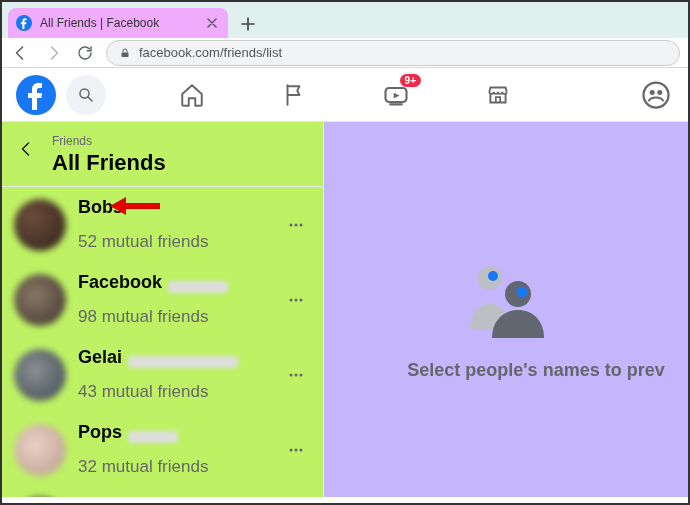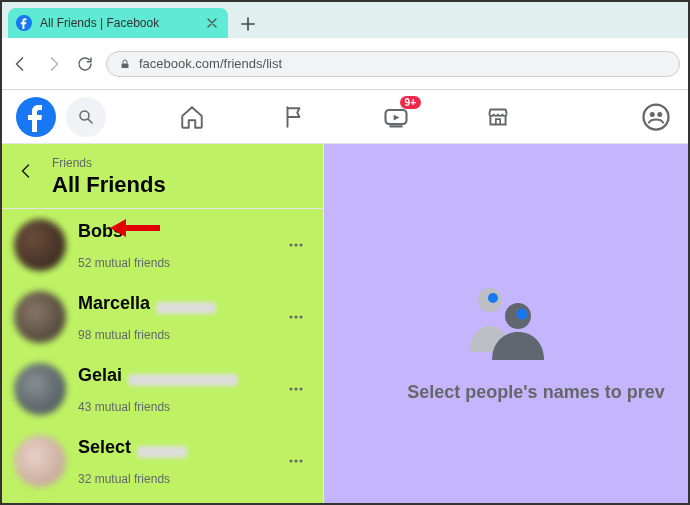--- a/index.html
+++ b/index.html
@@ -2,27 +2,27 @@
 <html><head>
 <meta charset="utf-8">
 <style>
   * { box-sizing: border-box; margin: 0; padding: 0; }
   html, body { width: 690px; height: 505px; font-family: "Segoe UI", Arial, sans-serif; overflow: hidden; }
   body { border: 2px solid #333; background: #fff; }
 
   
   .chrome { background: #dff0ee; }
   .tab-strip { height: 36px; display: flex; align-items: flex-end; padding: 6px 6px 0 6px; gap: 6px; }
-  .tab { background: #5eead4; height: 30px; border-radius: 8px 8px 0 0; display: flex; align-items: center; padding: 0 8px; width: 220px; gap: 8px; font-size: 12px; color: #333; }
+  .tab { background: #f0abfc; height: 30px; border-radius: 8px 8px 0 0; display: flex; align-items: center; padding: 0 8px; width: 220px; gap: 8px; font-size: 12px; color: #333; }
   .tab .favicon { width: 16px; height: 16px; }
   .tab .title { flex: 1; white-space: nowrap; overflow: hidden; text-overflow: ellipsis; }
   .tab .close { width: 16px; height: 16px; display:flex; align-items:center; justify-content:center; color:#555; }
   .newtab { width: 28px; height: 28px; display:flex; align-items:center; justify-content:center; color:#444; }
 
-  .addr-bar { background: #fff; height: 52px; display: flex; align-items: center; padding: 0 8px; gap: 10px; border-bottom: 1px solid #d8d8d8; }
+  .addr-bar { background: #fff; height: 30px; display: flex; align-items: center; padding: 0 8px; gap: 10px; border-bottom: 1px solid #d8d8d8; }
   .nav-icn { width: 22px; height: 22px; display:flex; align-items:center; justify-content:center; color:#555; }
   .nav-icn.disabled { color:#b7b7b7; }
   .url-field { flex:1; height:26px; border:1px solid #ccc; border-radius: 14px; display:flex; align-items:center; padding:0 12px; gap:8px; font-size:13px; color:#555; background:#f1f3f4; }
   .url-field .lock { color:#5f6368; }
 
   
   .fb-topbar { height: 54px; background:#fff; border-bottom:1px solid #e4e6eb; display:flex; align-items:center; padding:0 14px; gap:10px; position:relative; }
   .fb-logo { width: 40px; height: 40px; }
   .search-btn { width:40px; height:40px; background:#f0f2f5; border-radius:50%; display:flex; align-items:center; justify-content:center; color:#65676b; }
   .center-nav { position:absolute; left:0; right:0; height:54px; display:flex; justify-content:center; align-items:center; gap:72px; pointer-events:none; }
@@ -41,21 +41,21 @@
   .friend-row { display:flex; align-items:center; padding:10px 12px; gap:12px; position:relative; }
   .avatar { width:52px; height:52px; border-radius:50%; background:#ccc; filter: blur(3px); flex:none;}
   .av1 { background: radial-gradient(circle at 35% 35%, #6b4d3b, #2f221a);}
   .av2 { background: radial-gradient(circle at 40% 40%, #887766, #3d342c);}
   .av3 { background: radial-gradient(circle at 40% 40%, #8a8f93, #3e4a4f);}
   .av4 { background: radial-gradient(circle at 40% 40%, #ead1c5, #b99b8c);}
   .av5 { background: radial-gradient(circle at 40% 40%, #6d6d6d, #2c2c2c);}
   .fr-texts { flex:1; min-width:0; }
   .fr-name { font-size:18px; font-weight:700; color:#050505; display:flex; align-items:flex-end; gap:6px;}
   .fr-name .redacted { display:inline-block; height:12px; border-radius:3px; background:#ddd; filter:blur(2px);}
-  .fr-sub { font-size:12px; color:#65676b; margin-top:14px;}
+  .fr-sub { font-size:17px; color:#65676b; margin-top:14px;}
   .row-menu { width:30px; height:30px; display:flex; align-items:center; justify-content:center; color:#65676b;}
   .arrow { position:absolute; left:108px; top:8px; pointer-events:none;}
 
   .main { flex:1; background:#c4b5fd; display:flex; flex-direction:column; align-items:center; justify-content:center; overflow:hidden;}
   .placeholder-figure { margin-top:20px; }
   .main-text { margin-top:22px; font-size:18px; font-weight:700; color:#65676b; width:100%; text-align:center; padding-left:60px; white-space:nowrap;}
 
   svg { display:block; }
 </style>
 </head>
@@ -201,21 +201,21 @@
         <svg class="arrow" width="50" height="22" viewBox="0 0 50 22">
             <path d="M50 11H12" stroke="#e30000" stroke-width="6"></path>
             <path d="M0 11L16 2v18z" fill="#e30000"></path>
           </svg>
       </div>
 
       <div class="friend-row">
         <div class="avatar av2"></div>
         <div class="fr-texts">
           <div class="fr-name">
-              <span>Marcella</span>
+              <span>Facebook</span>
               <span class="redacted" style="width:60px"></span>
             </div>
           <div class="fr-sub">98 mutual friends</div>
         </div>
         <div class="row-menu">
           <svg width="20" height="20" viewBox="0 0 24 24">
               <circle cx="6" cy="12" r="1.8" fill="#65676b"></circle>
               <circle cx="12" cy="12" r="1.8" fill="#65676b"></circle>
               <circle cx="18" cy="12" r="1.8" fill="#65676b"></circle>
             </svg>
@@ -237,21 +237,21 @@
               <circle cx="12" cy="12" r="1.8" fill="#65676b"></circle>
               <circle cx="18" cy="12" r="1.8" fill="#65676b"></circle>
             </svg>
         </div>
       </div>
 
       <div class="friend-row">
         <div class="avatar av4"></div>
         <div class="fr-texts">
           <div class="fr-name">
-              <span>Select</span>
+              <span>Pops</span>
               <span class="redacted" style="width:50px"></span>
             </div>
           <div class="fr-sub">32 mutual friends</div>
         </div>
         <div class="row-menu">
           <svg width="20" height="20" viewBox="0 0 24 24">
               <circle cx="6" cy="12" r="1.8" fill="#65676b"></circle>
               <circle cx="12" cy="12" r="1.8" fill="#65676b"></circle>
               <circle cx="18" cy="12" r="1.8" fill="#65676b"></circle>
             </svg>

